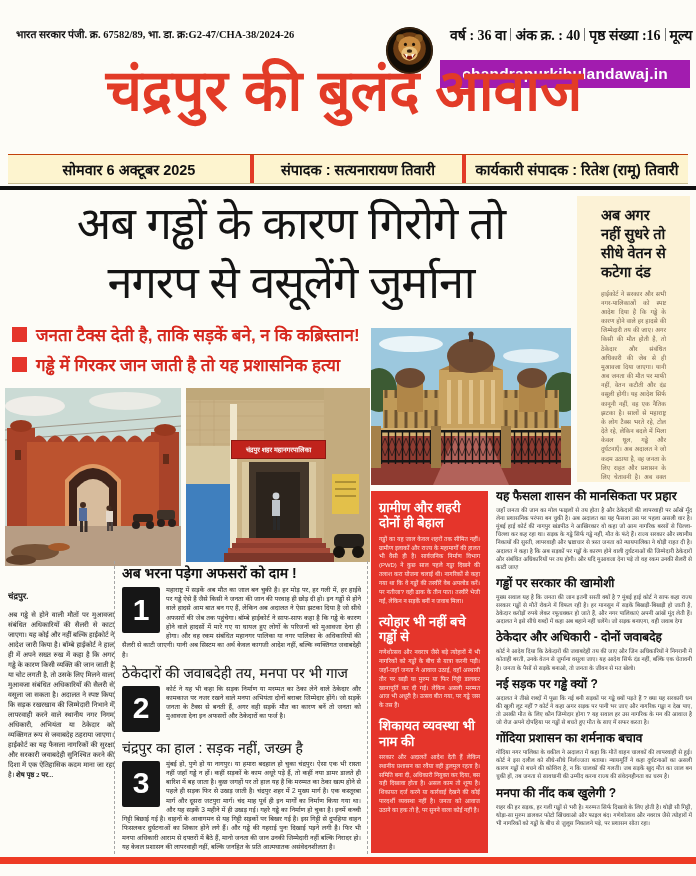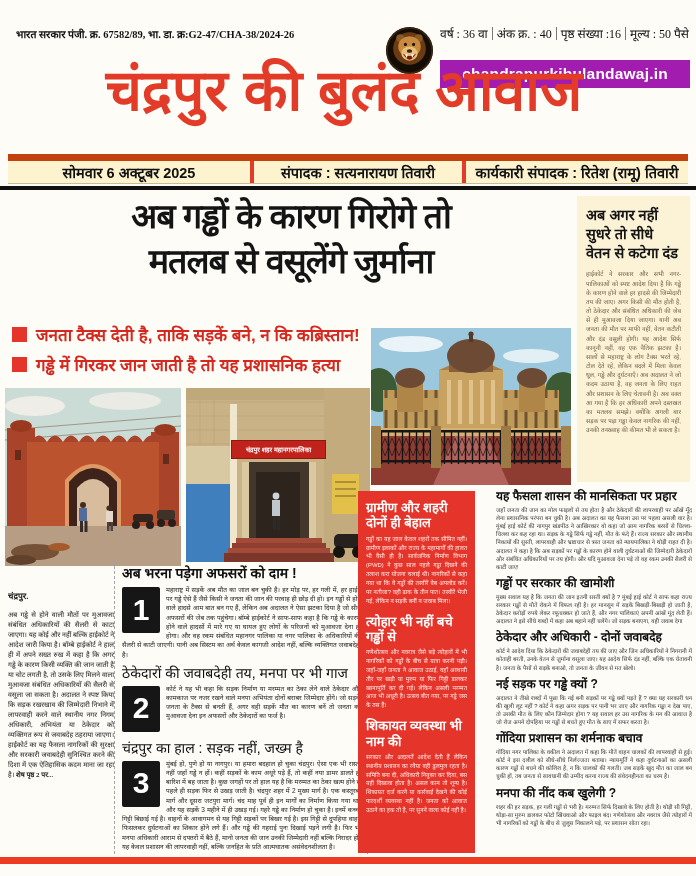--- a/index.html
+++ b/index.html
@@ -5,44 +5,44 @@
   html,body{margin:0;padding:0;background:#e9e7e1;}
   *{box-sizing:border-box;}
   .page{
     position:relative;width:696px;height:876px;margin:0 auto;
     background:#fdfcf7;overflow:hidden;
     font-family:"Liberation Sans","DejaVu Sans",sans-serif;color:#1c1c1c;
   }
   
   .reg-line{position:absolute;left:16px;top:27px;font-size:10.5px;font-weight:bold;
     font-family:"Liberation Serif","DejaVu Serif",serif;color:#111;}
-  .issue-info{position:absolute;left:440px;top:25px;width:242px;display:flex;
-    align-items:center;font-size:12px;font-weight:normal;color:#111;
+  .issue-info{position:absolute;left:450px;top:25px;width:242px;display:flex;
+    align-items:center;font-size:14px;font-weight:bold;color:#111;
     font-family:"Liberation Serif","DejaVu Serif",serif;}
   .issue-info .div{width:1px;height:13px;background:#777;margin:0 4px;flex:0 0 auto;}
   .issue-info span{white-space:nowrap;}
   .logo{position:absolute;left:385px;top:26px;width:49px;height:49px;}
   .website{position:absolute;left:440px;top:60px;width:250px;height:28px;
     background:#a21caf;color:#fff;font-weight:bold;font-size:15.5px;
     display:flex;align-items:center;justify-content:center;letter-spacing:.2px;}
   .masthead{position:absolute;left:10px;top:44px;width:668px;text-align:center;
     font-size:57px;font-weight:bold;color:#e23b27;line-height:1.62;white-space:nowrap;}
   
   .datebar{position:absolute;left:8px;top:154px;width:680px;height:30px;background:#fdf4cf;
-    border-top:7px solid #c2410c;border-bottom:1px solid #c9bd92;
+    border-top:1px solid #c2410c;border-bottom:1px solid #c9bd92;
     display:flex;align-items:stretch;font-size:14.5px;font-weight:bold;color:#111;}
   .datebar .seg{display:flex;align-items:center;justify-content:center;}
   .datebar .s1{flex:0 0 242px;}
   .datebar .s2{flex:0 0 208px;}
   .datebar .s3{flex:1 1 auto;}
   .red-sep{width:4px;background:#e23b27;flex:0 0 auto;}
   .black-rule{position:absolute;left:0;top:186px;width:696px;height:4px;background:#101010;}
   
   .headline{position:absolute;left:4px;top:194px;width:574px;text-align:center;
-    font-size:34px;font-weight:700;line-height:1.32;color:#141414;letter-spacing:-1px;}
+    font-size:45px;font-weight:400;line-height:1.32;color:#141414;letter-spacing:-1px;}
   .bullets{position:absolute;left:12px;top:323px;width:552px;}
   .bullet-row{display:flex;align-items:center;margin-bottom:7px;}
   .sq{width:15px;height:15px;background:#e5352b;margin-right:9px;flex:0 0 auto;}
   .bullet-text{font-size:17px;font-weight:bold;color:#d6281e;white-space:nowrap;}
   
   .photo{position:absolute;overflow:hidden;background:#ccc;}
   .photo svg{display:block;width:100%;height:100%;}
   .ph1{left:5px;top:388px;width:176px;height:178px;}
   .ph2{left:186px;top:388px;width:184px;height:174px;}
   .ph3{left:371px;top:328px;width:200px;height:157px;}
@@ -57,32 +57,32 @@
   .cont-note{font-weight:bold;}
   .col-center{position:absolute;left:114px;top:561px;width:254px;height:293px;overflow:hidden;
     border-left:1px dashed #a5a5a5;border-right:1px dashed #a5a5a5;padding:2px 6px 0 7px;}
   .center-head{font-size:14px;font-weight:bold;color:#0f0f0f;margin:0 0 3px 0;white-space:nowrap;}
   .center-sub{font-size:14px;font-weight:normal;color:#0f0f0f;margin:4px 0 2px 0;white-space:nowrap;}
   .sec{font-size:6.5px;line-height:1.42;text-align:justify;color:#2a2a2a;overflow:hidden;}
   .dropnum{float:left;width:38px;height:46px;background:#161616;color:#fff;font-size:30px;
     font-weight:bold;display:flex;align-items:center;justify-content:center;
     margin:2px 6px 2px 0;border-radius:2px;}
   
-  .redbox{position:absolute;left:358px;top:491px;width:117px;height:362px;background:#e5352b;
+  .redbox{position:absolute;left:371px;top:491px;width:117px;height:362px;background:#e5352b;
     color:#fff;padding:9px 8px;overflow:hidden;}
   .redbox h3{font-size:13px;line-height:1.18;margin:0 0 4px 0;font-weight:bold;color:#fff;}
   .redbox p{font-size:5.9px;line-height:1.5;margin:0 0 8px 0;text-align:justify;color:#ffe9e5;}
   
   .col-right{position:absolute;left:496px;top:485px;width:196px;height:368px;overflow:hidden;}
   .col-right h3{font-size:12px;font-weight:bold;color:#0f0f0f;margin:2px 0 2px 0;
     white-space:nowrap;overflow:hidden;}
   .col-right p{font-size:5.8px;line-height:1.4;text-align:justify;margin:0 0 3px 0;color:#333;}
   
   .sidebar{position:absolute;left:577px;top:196px;width:113px;height:286px;background:#fcf2d6;
-    padding:10px 9px;overflow:hidden;}
+    padding:10px 24px;overflow:hidden;}
   .sidebar h2{font-size:14.5px;line-height:1.32;margin:0 0 6px 0;color:#141414;font-weight:bold;}
   .sidebar p{font-size:6.2px;line-height:1.48;text-align:justify;color:#6d5c49;margin:0;}
   .bottom-bar{position:absolute;left:0;top:857px;width:696px;height:7px;background:#ee3b24;}
 </style>
 </head>
 <body>
 
 <div class="page">
 
   <div class="reg-line">भारत सरकार पंजी. क्र. 67582/89, भा. डा. क्र:G2-47/CHA-38/2024-26</div>
@@ -122,21 +122,21 @@
     <div class="seg s1">सोमवार 6 अक्टूबर 2025</div>
     <div class="red-sep"></div>
     <div class="seg s2">संपादक : सत्यनारायण तिवारी</div>
     <div class="red-sep"></div>
     <div class="seg s3">कार्यकारी संपादक : रितेश (रामू) तिवारी</div>
   </div>
   <div class="black-rule"></div>
 
   <div class="headline">
     <div>अब गड्ढों के कारण गिरोगे तो</div>
-    <div>मतलब से वसूलेंगे जुर्माना</div>
+    <div>नगरप से वसूलेंगे जुर्माना</div>
   </div>
 
   <div class="bullets">
     <div class="bullet-row">
       <span class="sq"></span>
       <span class="bullet-text">जनता टैक्स देती है, ताकि सड़कें बने, न कि कब्रिस्तान!</span>
     </div>
     <div class="bullet-row">
       <span class="sq"></span>
       <span class="bullet-text">गड्ढे में गिरकर जान जाती है तो यह प्रशासनिक हत्या</span>

